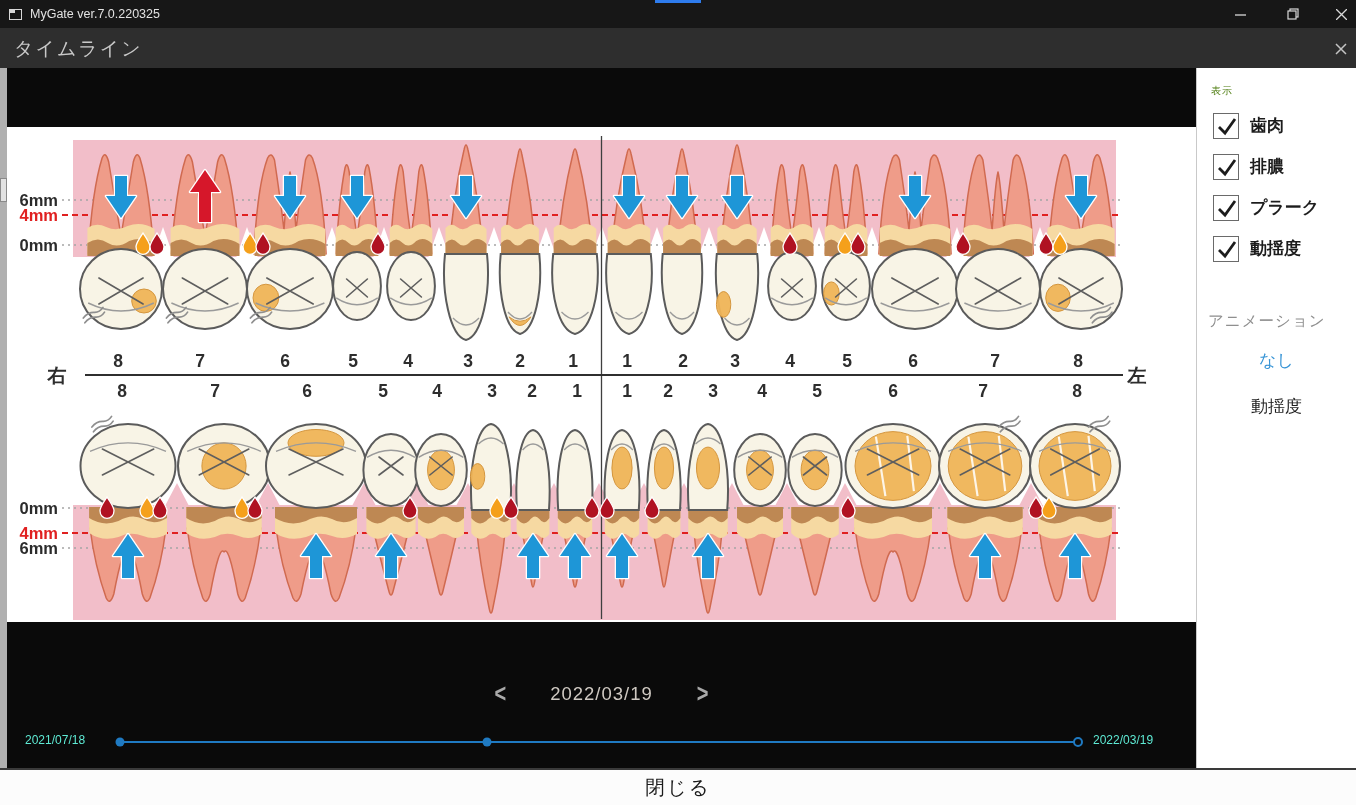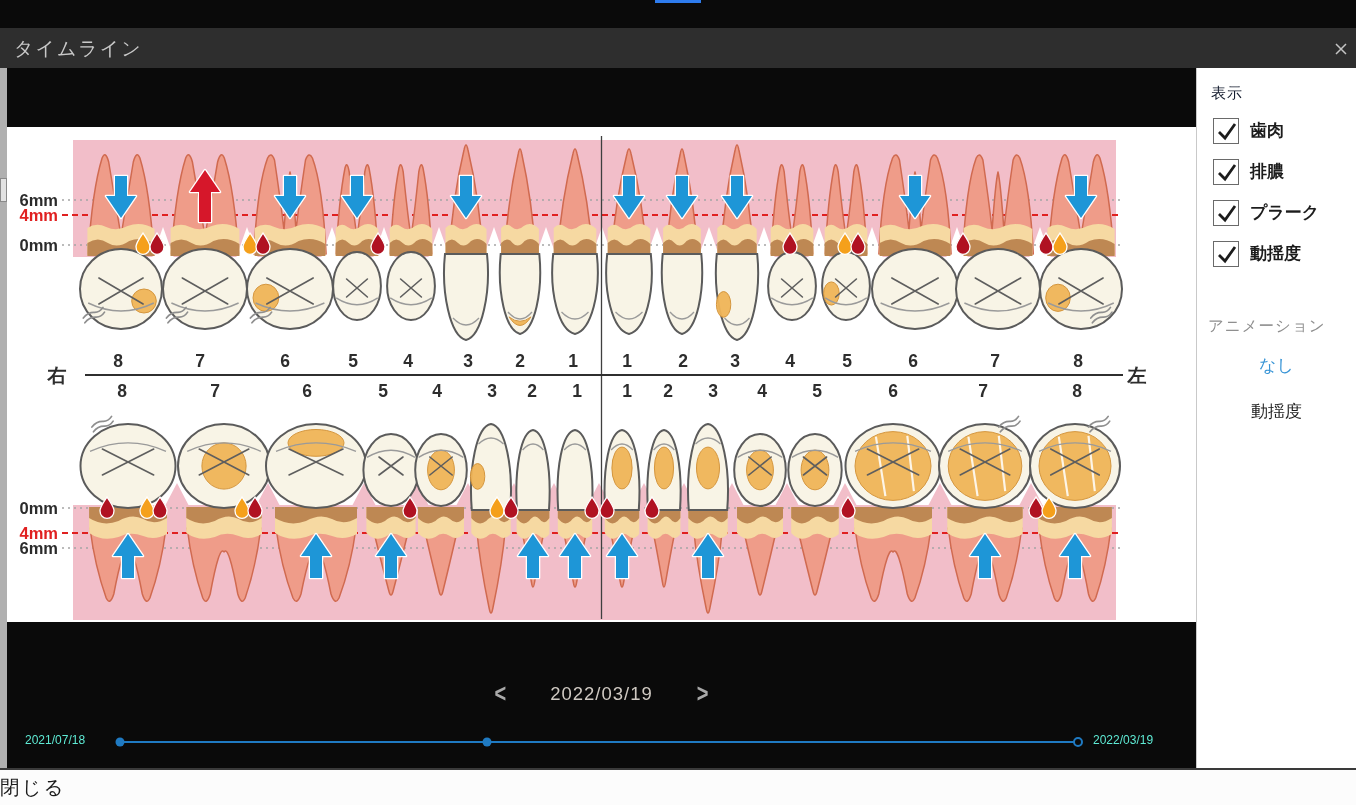--- a/index.html
+++ b/index.html
@@ -48,41 +48,61 @@
   .slider-label { position:absolute; top:11px; color:#5eead4; font-size:12px; }
   .lbl-start { left:18px; }
   .lbl-end { left:1086px; }
   .slider-track-wrap { position:absolute; left:113px; top:12px; width:958px; height:16px; }
   .slider-line { position:absolute; left:0; top:7px; width:100%; height:2px; }
   .slider-marker { position:absolute; top:8px; border-radius:50%; transform:translate(-50%,-50%); }
 
   
   .sidebar { position:absolute; left:1196px; top:68px; width:160px; height:700px;
     background:#ffffff; border-left:1px solid #c9c9c9; }
-  .side-label { margin:16px 0 0 14px; color:#0f172a; font-size:15px; letter-spacing:1px; }
+  .side-label { margin:16px 0 0 14px; color:#4d7c0f; font-size:10px; letter-spacing:1px; }
   .opt-list { margin-top:7px;font-weight:bold; }
   .opt-row { display:flex; align-items:center; height:41px; padding-left:16px; }
   .cb { width:26px; height:26px; border:1px solid #6a6a6a; background:#fff;
     display:flex; align-items:center; justify-content:center; flex:0 0 auto; }
   .opt-label { margin-left:11px; font-size:17px; color:#1c1c1c; }
   .anim-label { margin:42px 0 0 11px; color:#8f8f8f; font-size:15.5px; letter-spacing:1px; }
   .anim-opt { text-align:center; margin-top:17px; font-size:17px; color:#1c1c1c; }
   .anim-opt.selected { color:#3794d6; }
   .anim-opt + .anim-opt { margin-top:23px; }
 
   
   .footer { position:absolute; left:0; top:768px; width:1356px; height:37px;
-    background:#fcfcfc; border-top:2px solid #3a3a3a; display:flex; align-items:center; justify-content:flex-start; }
+    background:#fcfcfc; border-top:2px solid #3a3a3a; display:flex; align-items:center; justify-content:center; }
   .footer-close { font-size:19.5px; color:#1b1b1b; letter-spacing:2px; }
 </style>
 </head>
 <body>
 
 <div class="screen">
 
+  <div class="titlebar">
+    <div class="app-icon"></div>
+    <span class="win-title">MyGate ver.7.0.220325</span>
+    <div class="win-btn btn-min">
+      <svg width="11" height="11">
+          <line x1="0" y1="6" x2="11" y2="6" stroke="#d9d9d9" stroke-width="1.3"></line>
+        </svg>
+    </div>
+    <div class="win-btn btn-restore">
+      <svg width="12" height="12">
+        <rect x="3" y="1" width="8" height="8" fill="none" stroke="#d9d9d9" stroke-width="1.2"></rect>
+        <rect x="1" y="3" width="8" height="8" fill="#171717" stroke="#d9d9d9" stroke-width="1.2"></rect>
+      </svg>
+    </div>
+    <div class="win-btn btn-close">
+      <svg width="11" height="11">
+        <path d="M0 0 L11 11 M11 0 L0 11" stroke="#d9d9d9" stroke-width="1.3"></path>
+      </svg>
+    </div>
+  </div>
   <div class="top-accent"></div>
 
   <div class="dlg-header">
     <span class="dlg-title">タイムライン</span>
     <div class="dlg-close">
       <svg width="12" height="12">
         <path d="M1 1 L11 11 M11 1 L1 11" stroke="#c4c4c4" stroke-width="1.5"></path>
       </svg>
     </div>
   </div>

